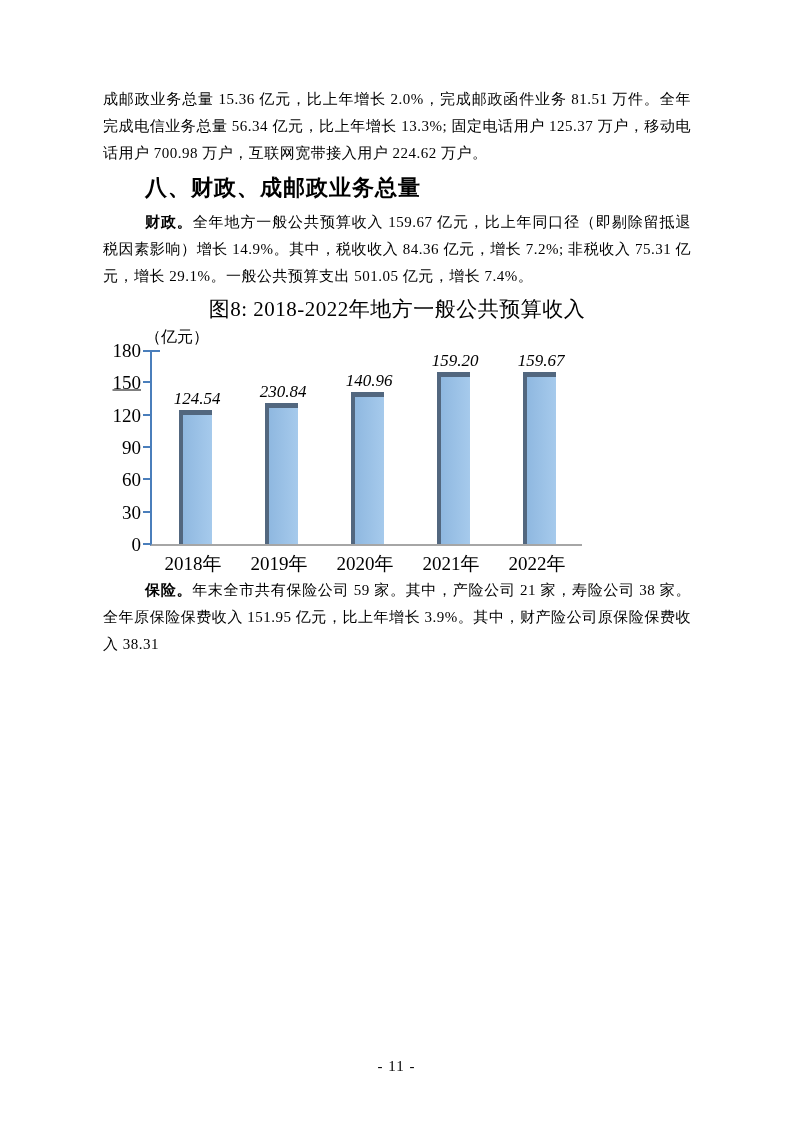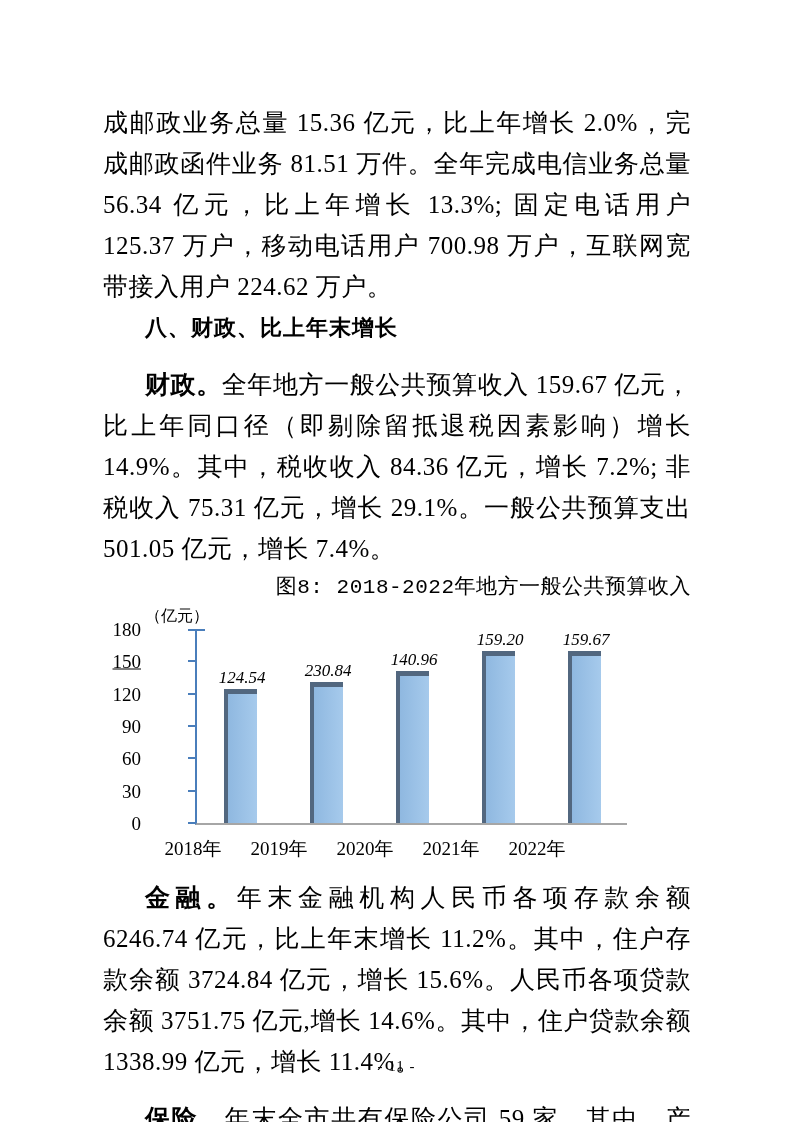--- a/index.html
+++ b/index.html
@@ -12,55 +12,53 @@
     font-family:"Liberation Serif","DejaVu Serif",serif;
     color:#000;
     overflow:hidden;
   }
   .content {
     position:absolute;
     left:103px; top:86px;
     width:588px;
   }
   p.body {
-    font-size:25px;
-    line-height:41px;
+    font-size:15px;
+    line-height:27px;
     text-align:justify;
     letter-spacing:0.5px;
-    margin-top:16px;
   }
   p.indent { text-indent:42px; }
   .section-heading {
     font-family:"Liberation Sans","DejaVu Sans",sans-serif;
     font-weight:700;
     font-size:22px;
     line-height:41px;
     padding-left:42px;
     letter-spacing:1px;
   }
   .lead {
     font-family:"Liberation Sans","DejaVu Sans",sans-serif;
     font-weight:700;
   }
   
   .chart-block { margin-top:4px; }
   .chart-title {
-    text-align:right;
+    text-align:center;
     font-size:21px;
     line-height:30px;
     letter-spacing:0.5px;
-    font-family:Liberation Mono, monospace;
   }
   .unit-label {
     display:block;
     margin:2px 0 2px 42px;
     font-size:16px;
     line-height:22px;
   }
-  .chart-row { display:flex; margin-left:3px;gap:45px; }
+  .chart-row { display:flex; margin-left:3px; }
   .y-col { position:relative; width:44px; height:194px; flex:none; }
   .ytick-label {
     position:absolute; right:9px;
     transform:translateY(-50%);
     font-size:19px; line-height:19px;
   }
   .plot {
     position:relative;
     width:430px; height:194px; flex:none;
     border-left:2px solid #4a7ebb;
@@ -97,21 +95,21 @@
     position:absolute;
     bottom:calc(100% + 8px);
     left:50%; transform:translateX(-50%);
     font-size:17px; line-height:17px;
     white-space:nowrap;
   }
   .x-labels {
     display:flex;
     margin-left:47px;
     width:430px;
-    margin-top:12px;
+    margin-top:6px;
     justify-content:flex-end;
   }
   .x-label { flex:1; text-align:center; font-size:19px; line-height:24px; }
   
   .footer {
     position:absolute;
     left:0; top:1038px; width:100%;
     text-align:center;
     font-size:15px;
     letter-spacing:1px;
@@ -119,21 +117,21 @@
   }
 </style>
 </head>
 <body>
 
 <div class="page">
   <div class="content">
 
     <p class="body"><span>成邮政业务总量 15.36 亿元，比上年增长 2.0%，完成邮政函件业务 81.51 万件。全年完成电信业务总量 56.34 亿元，比上年增长 13.3%; 固定电话用户 125.37 万户，移动电话用户 700.98 万户，互联网宽带接入用户 224.62 万户。</span></p>
 
-    <div class="section-heading">八、财政、比上年末增长</div>
+    <div class="section-heading">八、财政、成邮政业务总量</div>
 
     <p class="body indent"><span class="lead">财政。</span><span>全年地方一般公共预算收入 159.67 亿元，比上年同口径（即剔除留抵退税因素影响）增长 14.9%。其中，税收收入 84.36 亿元，增长 7.2%; 非税收入 75.31 亿元，增长 29.1%。一般公共预算支出 501.05 亿元，增长 7.4%。</span></p>
 
     <div class="chart-block">
       <div class="chart-title">图8: 2018-2022年地方一般公共预算收入</div>
       <span class="unit-label">（亿元）</span>
       <div class="chart-row">
         <div class="y-col">
             <span class="ytick-label" style="top: 0px;">180</span>
             <span class="ytick-label" style="top: 32.3333px; text-decoration: underline;">150</span>
@@ -183,20 +181,19 @@
       </div>
       <div class="x-labels">
           <span class="x-label">2018年</span>
           <span class="x-label">2019年</span>
           <span class="x-label">2020年</span>
           <span class="x-label">2021年</span>
           <span class="x-label">2022年</span>
         </div>
     </div>
 
-    <p class="body indent"><span class="lead">金融。</span><span>年末金融机构人民币各项存款余额 6246.74 亿元，比上年末增长 11.2%。其中，住户存款余额 3724.84 亿元，增长 15.6%。人民币各项贷款余额 3751.75 亿元,增长 14.6%。其中，住户贷款余额 1338.99 亿元，增长 11.4%。</span></p>
 
     <p class="body indent"><span class="lead">保险。</span><span>年末全市共有保险公司 59 家。其中，产险公司 21 家，寿险公司 38 家。全年原保险保费收入 151.95 亿元，比上年增长 3.9%。其中，财产险公司原保险保费收入 38.31</span></p>
 
   </div>
 
   <div class="footer">- 11 -</div>
 </div>
 
 </body></html>

